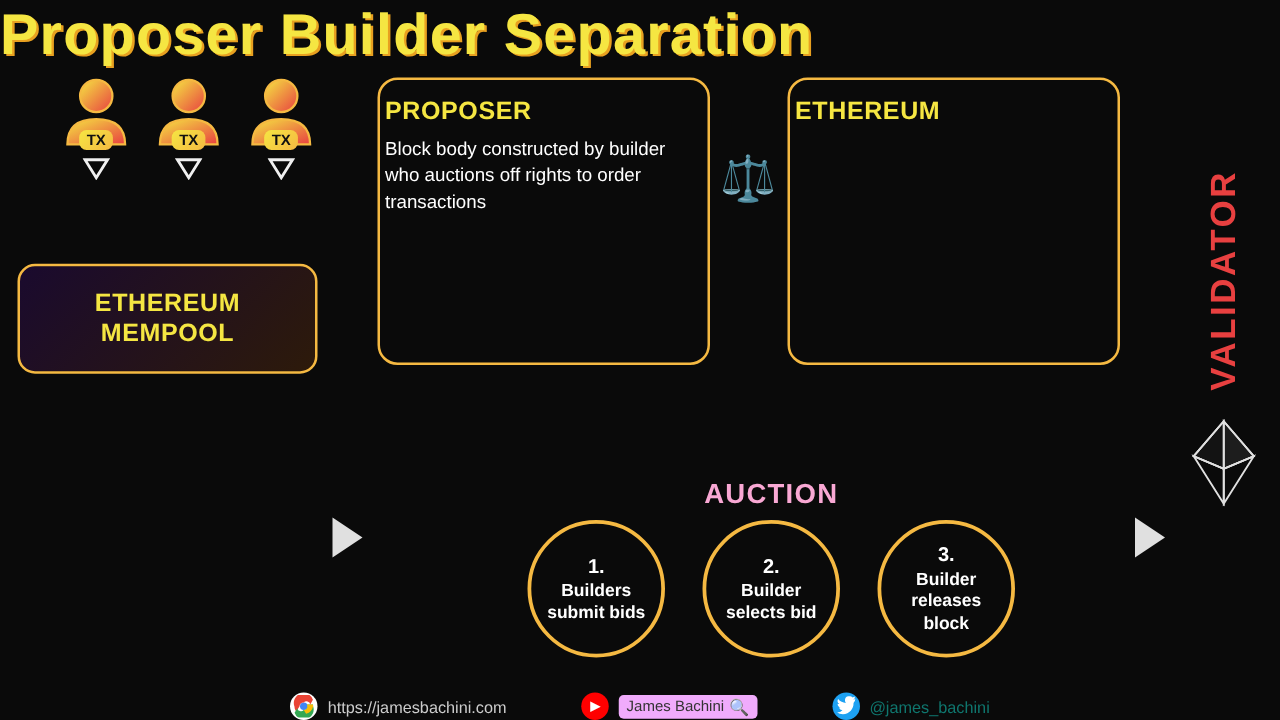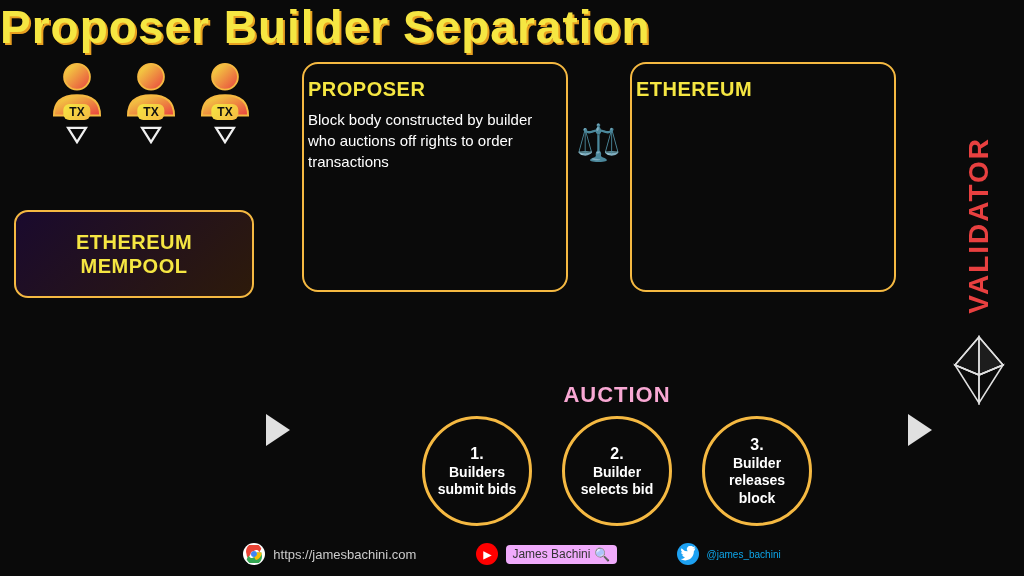--- a/index.html
+++ b/index.html
@@ -168,21 +168,21 @@
 
     
     .footer {
       position: absolute;
       bottom: 0;
       left: 0;
       right: 0;
       height: 44px;
       display: flex;
       flex-direction: row;
-      align-items: center;
+      align-items: flex-end;
       justify-content: center;
       gap: 60px;
       background: transparent;
       padding: 0 20px;
     }
 
     .footer-item {
       display: flex;
       flex-direction: row;
       align-items: center;
@@ -401,15 +401,15 @@
       <span style="color:#666; font-size:13px;">🔍</span>
     </div>
   </div>
 
   <div class="footer-item">
     <div class="footer-icon twitter-icon">
       <svg width="16" height="16" viewBox="0 0 24 24" xmlns="http://www.w3.org/2000/svg">
         <path d="M23 3a10.9 10.9 0 0 1-3.14 1.53A4.48 4.48 0 0 0 22.46.36a9 9 0 0 1-2.88 1.1A4.52 4.52 0 0 0 11.6 8a12.83 12.83 0 0 1-9.28-4.71 4.52 4.52 0 0 0 1.4 6.03A4.5 4.5 0 0 1 1.64 9v.06a4.52 4.52 0 0 0 3.62 4.42 4.56 4.56 0 0 1-2.04.08 4.52 4.52 0 0 0 4.22 3.14A9.07 9.07 0 0 1 1 19.54a12.77 12.77 0 0 0 6.92 2.03c8.3 0 12.84-6.88 12.84-12.84 0-.2 0-.39-.01-.58A9.17 9.17 0 0 0 23 3z" fill="white"></path>
       </svg>
     </div>
-    <span style="font-size:10px; color:#0ea5e9; font-family:Arial;">@james_bachini</span>
+    <span style="font-size:13px; color:#0f766e; font-family:Arial;">@james_bachini</span>
   </div>
 </div>
 
 </body></html>

